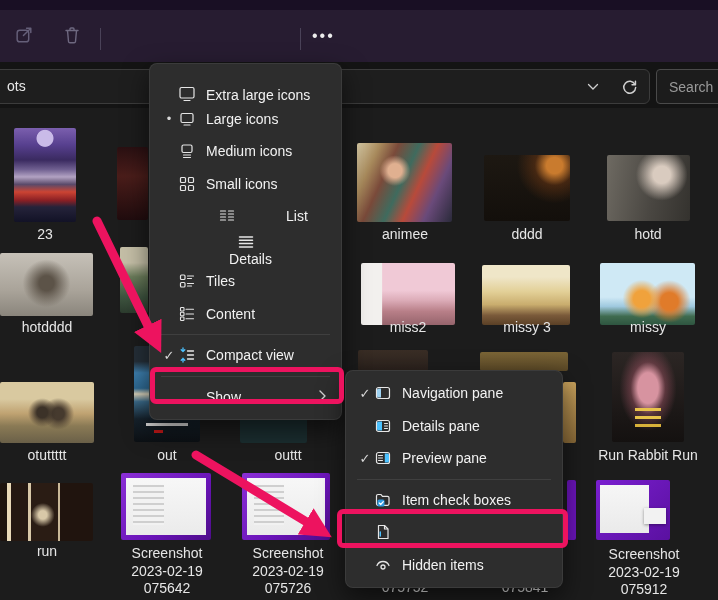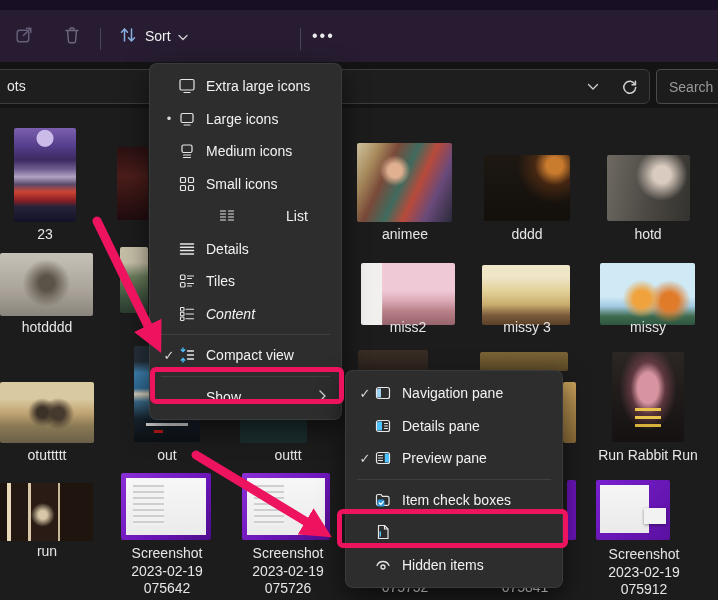--- a/index.html
+++ b/index.html
@@ -110,30 +110,20 @@
             <rect x="3" y="6" width="11" height="11" rx="2.5" stroke="#655f79" stroke-width="1.4"></rect>
             <path d="M9 11 L16 4 M16 4 h-4 M16 4 v4" stroke="#655f79" stroke-width="1.4" stroke-linecap="round" stroke-linejoin="round"></path>
           </svg></span>
       </div>
     <div class="tb-btn" style="left:56px;">
         <span><svg width="20" height="20" viewBox="0 0 20 20" fill="none">
             <path d="M4 5.5 h12 M8 5.5 V4 a1 1 0 0 1 1-1 h2 a1 1 0 0 1 1 1 v1.5 M5.5 5.5 l1 11 a1.5 1.5 0 0 0 1.5 1.3 h4 a1.5 1.5 0 0 0 1.5-1.3 l1-11" stroke="#6e6880" stroke-width="1.4" stroke-linecap="round"></path>
           </svg></span>
       </div>
     <div class="tb-sep" style="left:100px;"></div>
-    <div class="tb-btn" style="left:112px;">
-      <span><svg width="20" height="20" viewBox="0 0 20 20" fill="none">
-            <path d="M6.5 16 V4 M6.5 4 L3.5 7.2 M6.5 4 L9.5 7.2" stroke="#86aede" stroke-width="1.5" stroke-linecap="round" stroke-linejoin="round"></path>
-            <path d="M13.5 4 V16 M13.5 16 L10.5 12.8 M13.5 16 L16.5 12.8" stroke="#86aede" stroke-width="1.5" stroke-linecap="round" stroke-linejoin="round"></path>
-          </svg></span>
-      <span>Sort</span>
-      <span><svg width="10" height="7" viewBox="0 0 10 7" fill="none">
-            <path d="M1 1.5 L5 5.5 L9 1.5" stroke="#cfcfcf" stroke-width="1.3" stroke-linecap="round"></path>
-          </svg></span>
-    </div>
     <div class="tb-sep" style="left:300px;"></div>
     <div class="tb-btn dots" style="left:306px;">•••</div>
   </div>
 
   <div class="addressrow">
     <div class="addressbar">
       <span class="addr-text">ots</span>
       <span class="addr-ico" style="left:586px;">
           <svg width="12" height="8" viewBox="0 0 12 8" fill="none">
             <path d="M1.5 1.5 L6 6 L10.5 1.5" stroke="#cfcfcf" stroke-width="1.3" stroke-linecap="round"></path>
@@ -230,21 +220,21 @@
       <div class="tile th-sliver4" style="left: 567px; top: 480px; width: 9px; height: 60px;"></div>
       <div class="tile th-ss5" style="left: 596px; top: 480px; width: 74px; height: 60px;"></div>
       <div class="tlabel" style="left: 644px; top: 546px;">
         <div>Screenshot</div>
         <div>2023-02-19</div>
         <div>075912</div>
       </div>
     </div>
 
   <div id="viewMenu" class="menu" style="left:149px; top:63px; width:193px;">
-      <div class="mi" style="height: 32.5px;">
+      <div class="mi" style="height: 32.5px; align-items: flex-end;">
         <span class="slot-state"></span>
         <span class="slot-icon">
           <svg width="18" height="18" viewBox="0 0 18 18" fill="none">
             <rect x="2" y="2.5" width="14" height="10.5" rx="1.5" stroke="#e6e6e6" stroke-width="1.2"></rect>
             <path d="M6 15.5 h6" stroke="#e6e6e6" stroke-width="1.2" stroke-linecap="round"></path>
           </svg>
         </span>
         <span class="slot-label">Extra large icons</span>
       </div>
       <div class="mi" style="height: 32.5px;">
@@ -281,42 +271,42 @@
       </div>
       <div class="mi" style="height: 32.5px; gap: 40px;">
         <span class="slot-state"></span>
         <span class="slot-icon">
           <svg width="18" height="18" viewBox="0 0 18 18" fill="none">
             <path d="M2.5 4 h5 M2.5 7 h5 M2.5 10 h5 M10.5 4 h5 M10.5 7 h5 M10.5 10 h5 M2.5 13 h5 M10.5 13 h5" stroke="#e6e6e6" stroke-width="1.2" stroke-linecap="round"></path>
           </svg>
         </span>
         <span class="slot-label">List</span>
       </div>
-      <div class="mi" style="height: 32.5px;">
+      <div class="mi" style="height: 32.5px; flex-direction: column;">
         <span class="slot-state"></span>
         <span class="slot-icon">
           <svg width="18" height="18" viewBox="0 0 18 18" fill="none">
             <path d="M2.5 4 h13 M2.5 7.3 h13 M2.5 10.6 h13 M2.5 13.9 h13" stroke="#e6e6e6" stroke-width="1.5" stroke-linecap="round"></path>
           </svg>
         </span>
         <span class="slot-label">Details</span>
       </div>
       <div class="mi" style="height: 32.5px;">
         <span class="slot-state"></span>
         <span class="slot-icon">
           <svg width="18" height="18" viewBox="0 0 18 18" fill="none">
             <rect x="2.5" y="3" width="4.5" height="4.5" rx="1" stroke="#e6e6e6" stroke-width="1.2"></rect>
             <path d="M9.5 4 h6 M9.5 6.5 h4" stroke="#e6e6e6" stroke-width="1.2" stroke-linecap="round"></path>
             <rect x="2.5" y="10.5" width="4.5" height="4.5" rx="1" stroke="#e6e6e6" stroke-width="1.2"></rect>
             <path d="M9.5 11.5 h6 M9.5 14 h4" stroke="#e6e6e6" stroke-width="1.2" stroke-linecap="round"></path>
           </svg>
         </span>
         <span class="slot-label">Tiles</span>
       </div>
-      <div class="mi" style="height: 32.5px; font-style: italic;">
+      <div class="mi" style="height: 32.5px;">
         <span class="slot-state"></span>
         <span class="slot-icon">
           <svg width="18" height="18" viewBox="0 0 18 18" fill="none">
             <rect x="2.5" y="2.5" width="3.5" height="3.5" rx="0.8" stroke="#e6e6e6" stroke-width="1.1"></rect>
             <path d="M8 4.2 h7.5" stroke="#e6e6e6" stroke-width="1.1" stroke-linecap="round"></path>
             <rect x="2.5" y="7.2" width="3.5" height="3.5" rx="0.8" stroke="#e6e6e6" stroke-width="1.1"></rect>
             <path d="M8 9 h7.5" stroke="#e6e6e6" stroke-width="1.1" stroke-linecap="round"></path>
             <rect x="2.5" y="12" width="3.5" height="3.5" rx="0.8" stroke="#e6e6e6" stroke-width="1.1"></rect>
             <path d="M8 13.8 h7.5" stroke="#e6e6e6" stroke-width="1.1" stroke-linecap="round"></path>
           </svg>

